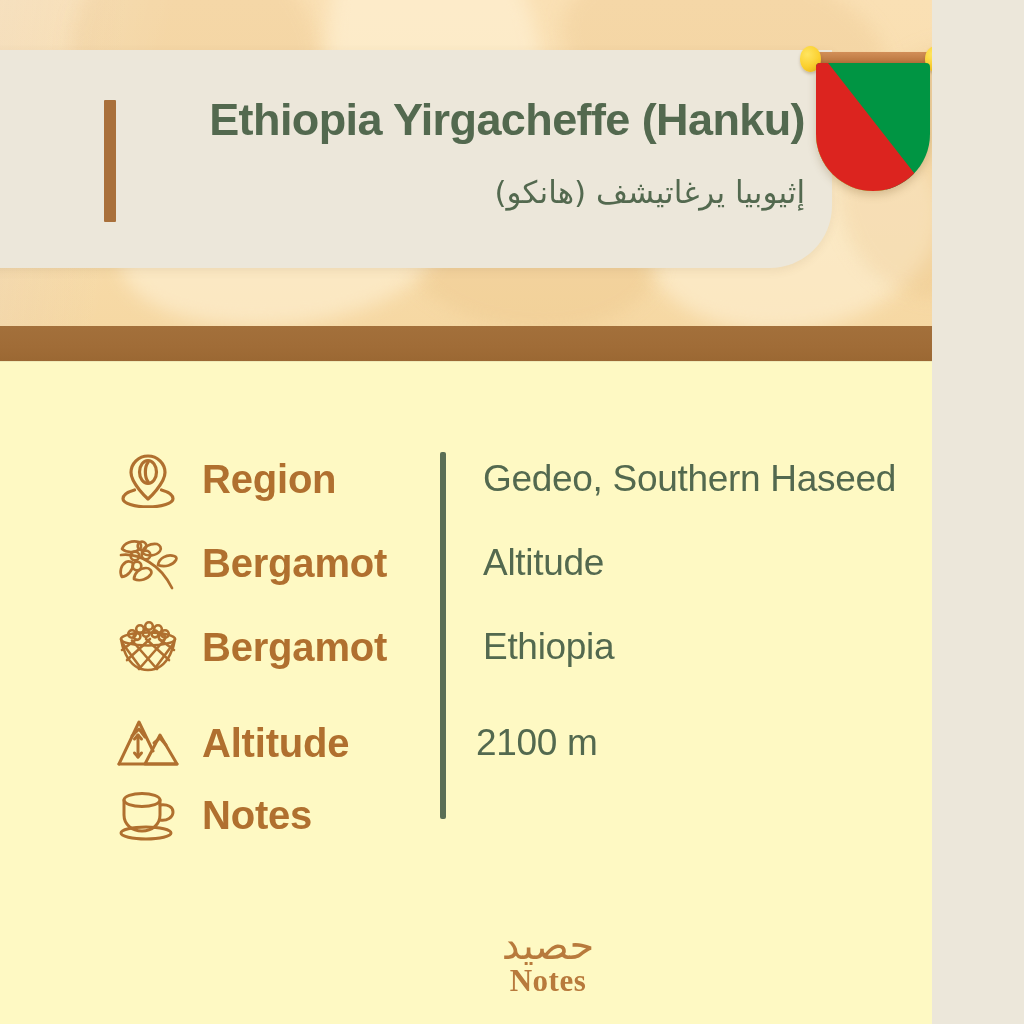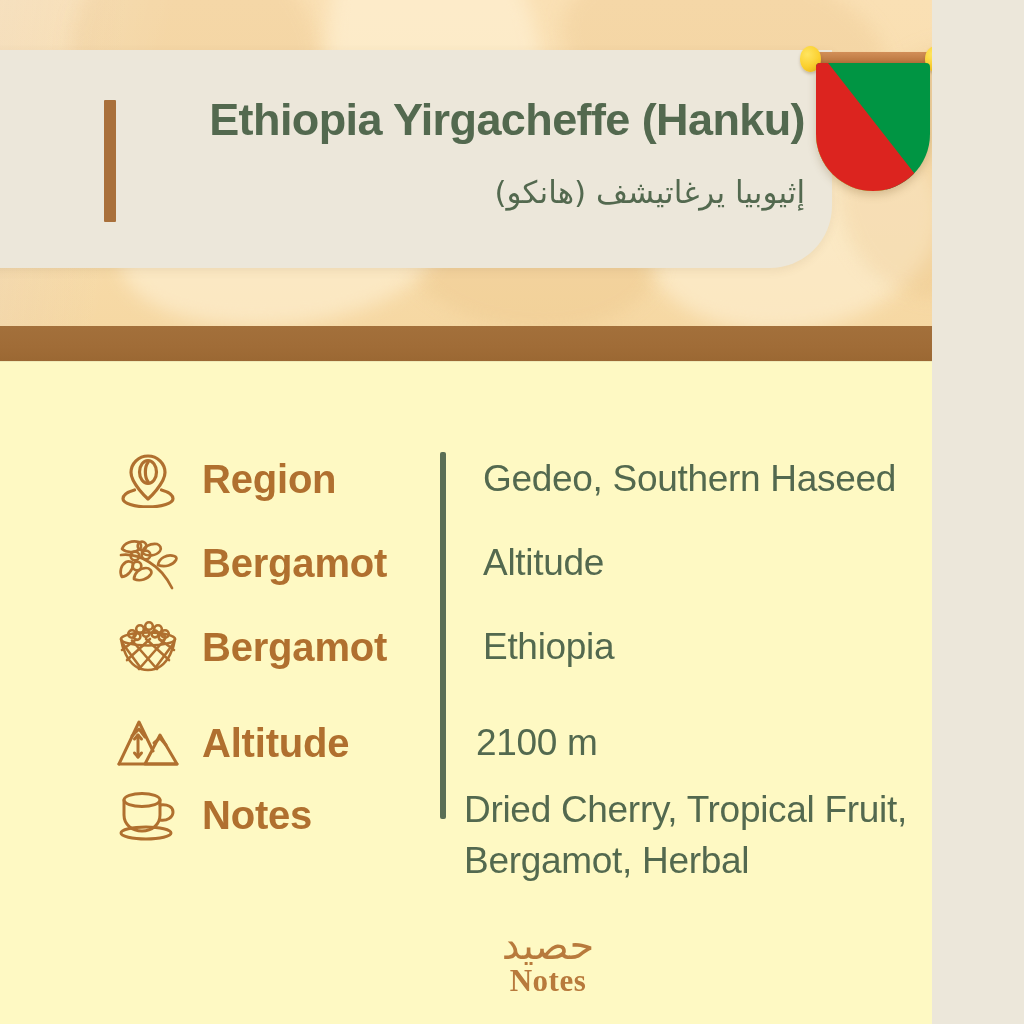--- a/index.html
+++ b/index.html
@@ -391,21 +391,20 @@
         <span class="row-icon">
           <svg width="64" height="56" viewBox="0 0 64 56" fill="none" stroke="#b0702f" stroke-width="3" stroke-linecap="round" stroke-linejoin="round">
             <path d="M8 13 L8 28 C8 37.5 16 44 26 44 C36 44 44 37.5 44 28 L44 13"></path>
             <ellipse cx="26" cy="13" rx="18" ry="6.5"></ellipse>
             <path d="M44 18 C52 17 57 20 57 25 C57 30.5 51 34 44 33"></path>
             <ellipse cx="30" cy="46" rx="25" ry="6"></ellipse>
           </svg>
         </span>
         <span class="label-text">Notes</span>
       </div>
-      <div class="row-value">Dried Cherry, Tropical Fruit, Bergamot, Herbal</div>
     </div>
   </div>
 
   <div class="brand">
     <div class="brand-ar">حصيد</div>
     <div class="brand-en">Notes</div>
   </div>
 
 </div>
 

